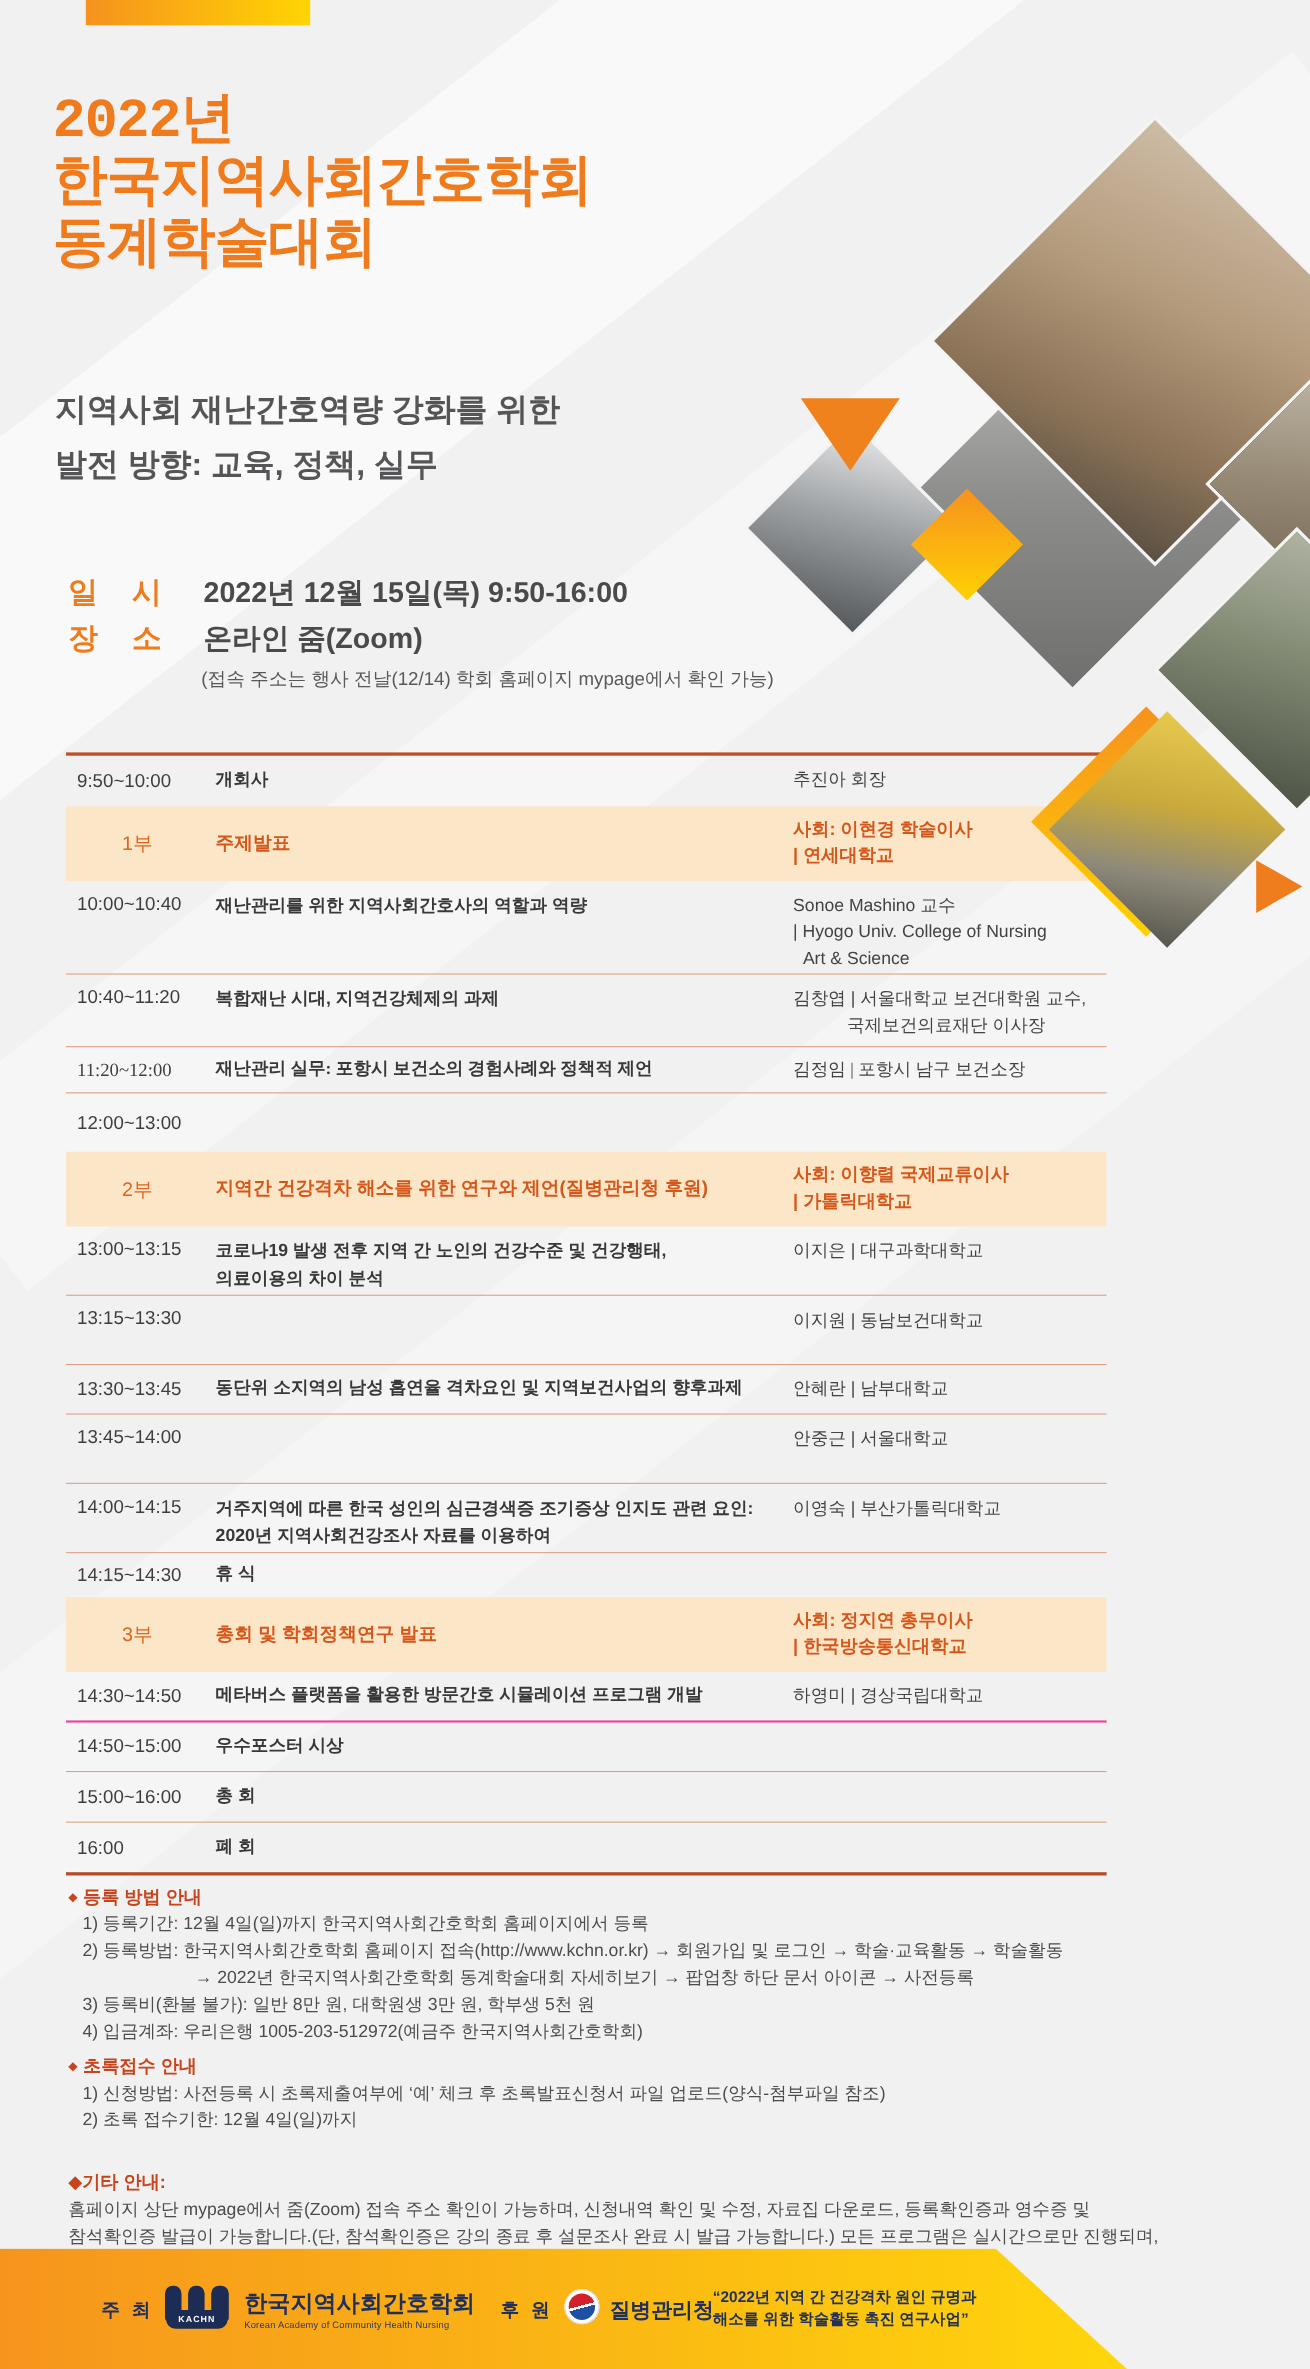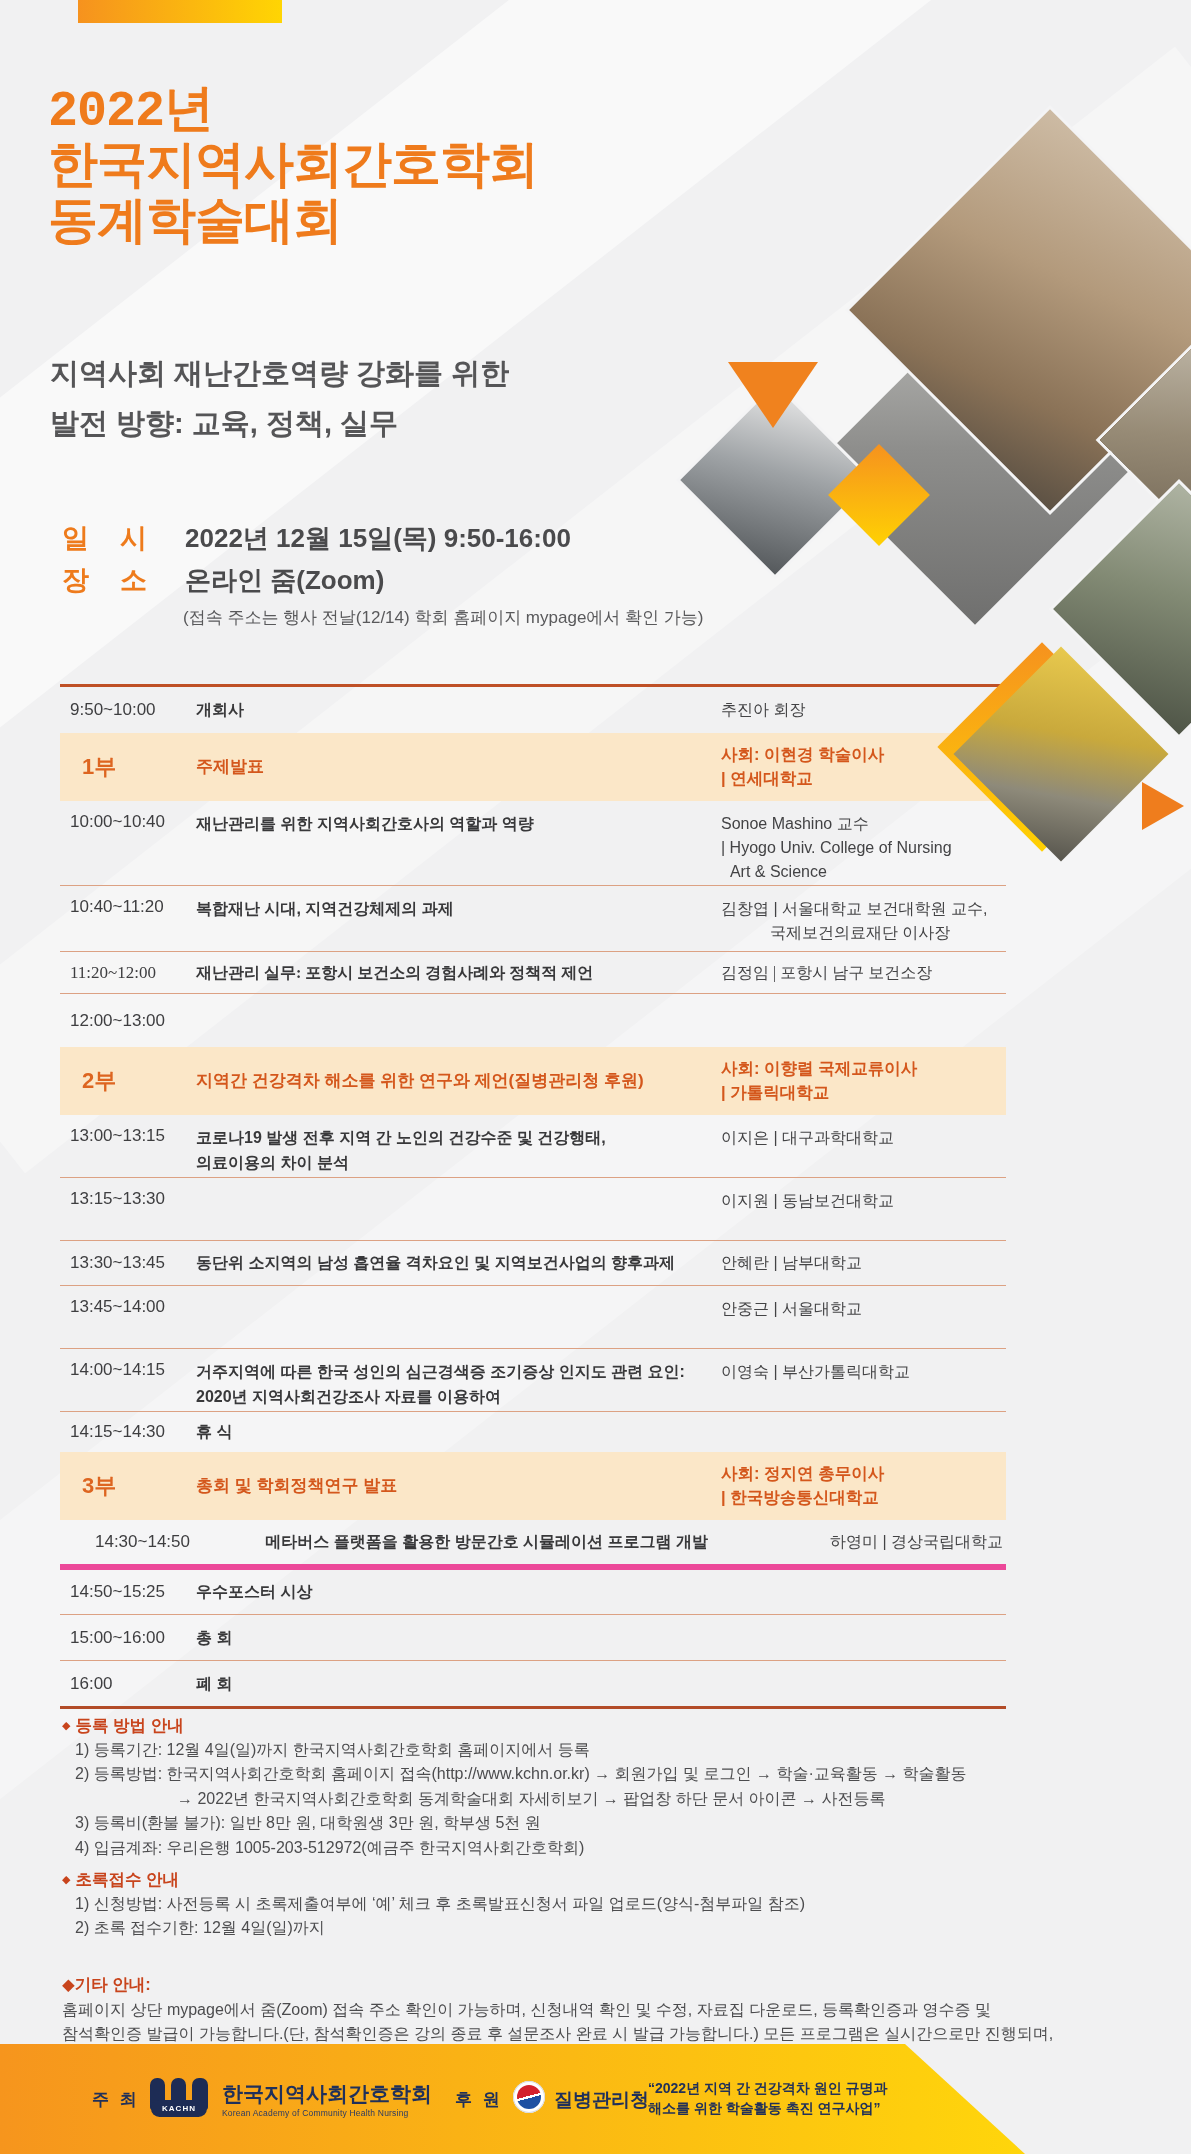--- a/index.html
+++ b/index.html
@@ -34,29 +34,29 @@
 
   
   .diamond{position:absolute;transform:rotate(45deg);}
   .tri-down{position:absolute;width:0;height:0;}
 
   
   .table{position:absolute;left:60px;top:684px;width:946px;
     border-top:3px solid #bf5026;border-bottom:3px solid #b34c28;z-index:2;}
   .row{position:relative;}
   .row.light{border-bottom:1px solid #dca183;}
-  .row.strong{border-bottom:6px solid #ec4899;text-align:right;}
+  .row.strong{border-bottom:2px solid #ec4899;}
   .row .cell{position:absolute;white-space:pre-line;}
   .row.center .cell{top:50%;transform:translateY(-50%);}
   .row.top .cell{top:11px;}
   .c-time{left:10px;width:120px;font-size:17px;color:#3e3e40;}
   .c-title{left:136px;width:512px;font-size:16px;font-weight:bold;color:#38383a;line-height:1.55;}
   .c-spk{left:661px;width:282px;font-size:16px;color:#434345;line-height:1.5;}
   .row.section{background:#fbe7c8;}
-  .c-num{left:22px;width:86px;font-size:22px;font-weight:bold;color:#dd6520;}
+  .c-num{left:22px;width:86px;text-align:center;font-size:18px;font-weight:normal;color:#dd6520;}
   .row.section .c-title{color:#d4571c;font-size:17px;}
   .row.section .c-spk{color:#d4571c;font-weight:bold;font-size:16.5px;line-height:1.45;}
 
   
   .notices{position:absolute;left:62px;top:1706px;width:1080px;font-size:16px;
     color:#4c4c4e;line-height:24.5px;z-index:2;}
   .n-head{font-weight:bold;color:#c8441c;font-size:16.5px;margin-top:7px;}
   .n-head .bullet{font-size:11px;vertical-align:2px;margin-right:5px;}
   .n-item{margin-left:13px;white-space:pre-line;}
   .n-item.indent{margin-left:115px;}
@@ -193,21 +193,21 @@
     <div class="cell c-title">총회 및 학회정책연구 발표</div>
     <div class="cell c-spk">사회: 정지연 총무이사
 | 한국방송통신대학교</div>
   </div>
   <div class="row center strong" style="height:44px;">
     <div class="cell c-time">14:30~14:50</div>
     <div class="cell c-title">메타버스 플랫폼을 활용한 방문간호 시뮬레이션 프로그램 개발</div>
     <div class="cell c-spk">하영미 | 경상국립대학교</div>
   </div>
   <div class="row center light" style="height:44px;">
-    <div class="cell c-time">14:50~15:25</div>
+    <div class="cell c-time">14:50~15:00</div>
     <div class="cell c-title">우수포스터 시상</div>
   </div>
   <div class="row center light" style="height:45px;">
     <div class="cell c-time">15:00~16:00</div>
     <div class="cell c-title">총 회</div>
   </div>
   <div class="row center" style="height:45px;">
     <div class="cell c-time">16:00</div>
     <div class="cell c-title">폐 회</div>
   </div>

